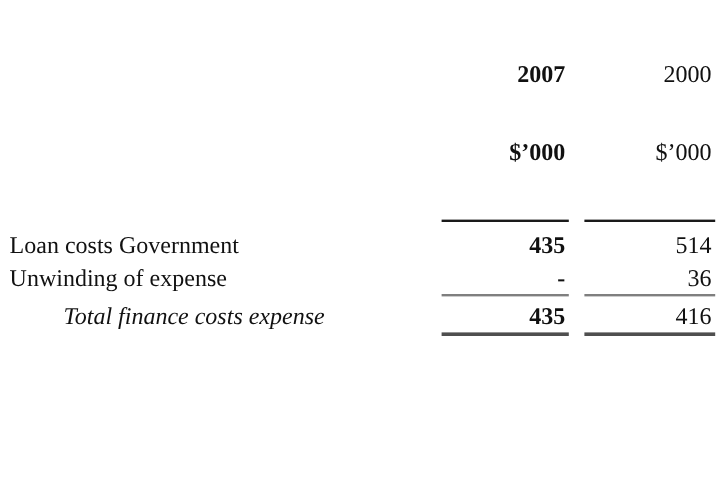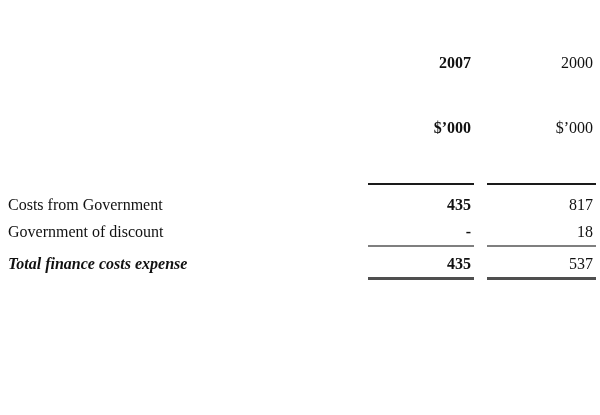--- a/index.html
+++ b/index.html
@@ -7,21 +7,21 @@
     padding: 0;
     background: #ffffff;
   }
   .doc {
     position: relative;
     width: 600px;
     height: 415px;
     background: #ffffff;
     color: #111111;
     font-family: "Liberation Serif", "DejaVu Serif", serif;
-    font-size: 16px;
+    font-size: 20px;
     line-height: 22px;
     box-sizing: border-box;
     padding: 6px 0 0 8px;
     overflow: hidden;
   }
   .row {
     display: flex;
     align-items: baseline;
   }
   .lbl {
@@ -34,21 +34,21 @@
     text-align: right;
     padding-right: 3px;
     box-sizing: border-box;
     white-space: pre;
   }
   .col.c2 { width: 109px; }
   .gap { width: 13px; }
   .rp  { width: 4px; }
 
   .bold { font-weight: bold; }
-  .total-label { font-weight: bold; font-style: italic; }
+  .total-label { font-weight: normal; font-style: italic; margin-left: 45px; }
 
   
   .hdr-row { margin-top: 2px; }
   .hdr-col {
     border-bottom: 2px solid #1a1a1a;
     padding-bottom: 1px;
   }
   .hdr-col div { line-height: 21px; }
 
   
@@ -94,40 +94,40 @@
     <div class="gap"></div>
     <div class="col c2 hdr-col">
       <div>2000</div>
       <div>$’000</div>
     </div>
     <div class="rp"></div>
   </div>
 
 
   <div class="row r-loan">
-    <div class="lbl">Costs from Government</div>
+    <div class="lbl">Loan costs Government</div>
     <div class="col bold">435</div>
     <div class="gap"></div>
-    <div class="col c2">817</div>
+    <div class="col c2">514</div>
     <div class="rp"></div>
   </div>
 
   <div class="row r-unwind rule-thin">
-    <div class="lbl">Government of discount</div>
+    <div class="lbl">Unwinding of expense</div>
     <div class="col bold">-</div>
     <div class="gap"></div>
-    <div class="col c2">18</div>
+    <div class="col c2">36</div>
     <div class="rp"></div>
   </div>
 
   <div class="row r-total1 rule-total">
     <div class="lbl total-label">Total finance costs expense</div>
     <div class="col bold">435</div>
     <div class="gap"></div>
-    <div class="col c2">537</div>
+    <div class="col c2">416</div>
     <div class="rp"></div>
   </div>
 
   <div class="note-heading2">
     
     
   </div>
 
 </div>
 

